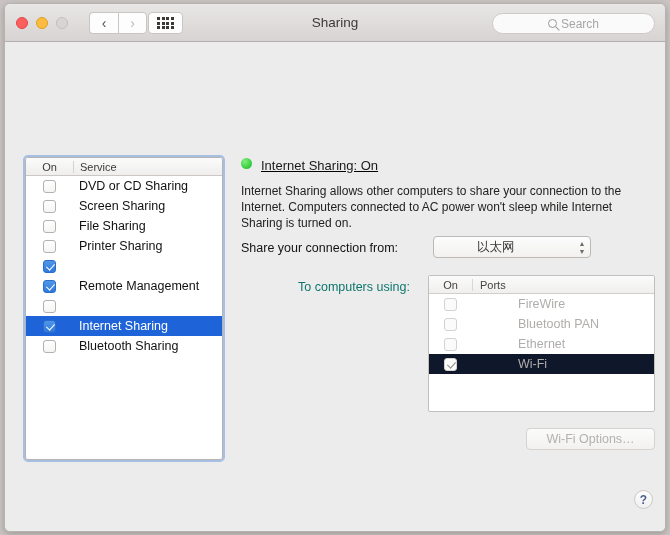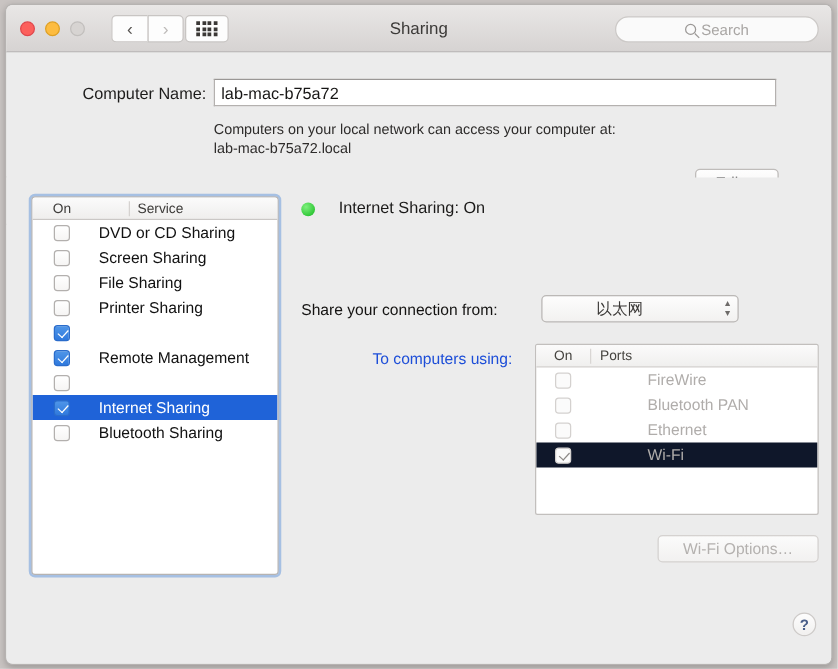--- a/index.html
+++ b/index.html
@@ -178,21 +178,21 @@
   .svc-head {
     display: flex;
     height: 18px;
     background: linear-gradient(to bottom,#fbfbfb,#efeeed);
     border-bottom: 1px solid #cac7c5;
     font-size: 11px;
     color: #3d3b39;
     align-items: center;
   }
   .svc-head .c-on { width: 47px; text-align: center; }
-  .svc-head .c-name { flex: 1; padding-left: 6px; border-left: 1px solid #d5d2d0; margin-left: 30px; }
+  .svc-head .c-name { flex: 1; padding-left: 6px; border-left: 1px solid #d5d2d0; }
 
   .svc-row {
     display: flex;
     align-items: center;
     height: 20px;
     font-size: 12.5px;
     color: #111;
   }
   .svc-row.selected { background: #1f63d8; color: #fff; }
   .svc-row .c-on { width: 47px; display: flex; justify-content: center; }
@@ -217,21 +217,21 @@
     width: 4px; height: 7px;
     border: solid #fff;
     border-width: 0 1.7px 1.7px 0;
     transform: rotate(42deg);
   }
 
   
   .status {
     position: absolute;
     left: 236px; top: 16px;
-    display: flex; align-items: flex-end; gap: 19px;
+    display: flex; align-items: flex-start; gap: 9px; text-decoration: underline;
   }
   .greendot {
     width: 11px; height: 11px;
     border-radius: 50%;
     background: radial-gradient(circle at 35% 32%, #7ef07c, #33c93a 70%, #27a62d);
   }
   .statustext { font-size: 13px; color: #1b1a19; }
 
   .desc {
     position: absolute;
@@ -271,21 +271,21 @@
     gap: 3px;
     color: #6e6b69;
     font-size: 7px;
     line-height: 5px;
   }
 
   .tocomp-label {
     position: absolute;
     left: 293px; top: 138px;
     font-size: 12.5px;
-    color: #1d4ed8;
+    color: #0f766e;
   }
 
   .portsbox {
     position: absolute;
     left: 423px; top: 133px;
     width: 227px; height: 137px;
     background: #fff;
     border: 1px solid #c2bfbd;
     border-radius: 2px;
     overflow: hidden;
@@ -395,30 +395,20 @@
     <div class="wintitle">Sharing</div>
 
     <div class="searchbox">
       <span class="searchinner">
         <span class="magnifier"></span>
         <span class="searchph">Search</span>
       </span>
     </div>
   </div>
 
-  <div class="namepane">
-    <div class="namelabel">Computer Name:</div>
-    <input class="nameinput" type="text" value="lab-mac-b75a72" style="">
-    <div class="nametext">
-      <div>Computers on your local network can access your computer at:</div>
-      <div>lab-mac-b75a72.local</div>
-    </div>
-    <button class="editbtn">Edit…</button>
-    <div class="divider"></div>
-  </div>
 
   <div class="lower">
 
     <div class="servicebox">
       <div class="svc-head">
         <div class="c-on">On</div>
         <div class="c-name">Service</div>
       </div>
 
       <div class="svc-row">
@@ -473,20 +463,21 @@
           </div>
         <div class="c-name">Bluetooth Sharing</div>
       </div>
     </div>
 
     <div class="status">
       <span class="greendot"></span>
       <span class="statustext">Internet Sharing: On</span>
     </div>
 
+    <div class="desc">Internet Sharing allows other computers to share your connection to the Internet. Computers connected to AC power won't sleep while Internet Sharing is turned on.</div>
 
     <div class="sharefrom-label">Share your connection from:</div>
 
     <div class="popup">
       <span class="val">以太网</span>
       <span class="arrows">
         <span>▲</span>
           <span>▼</span>
       </span>
     </div>

